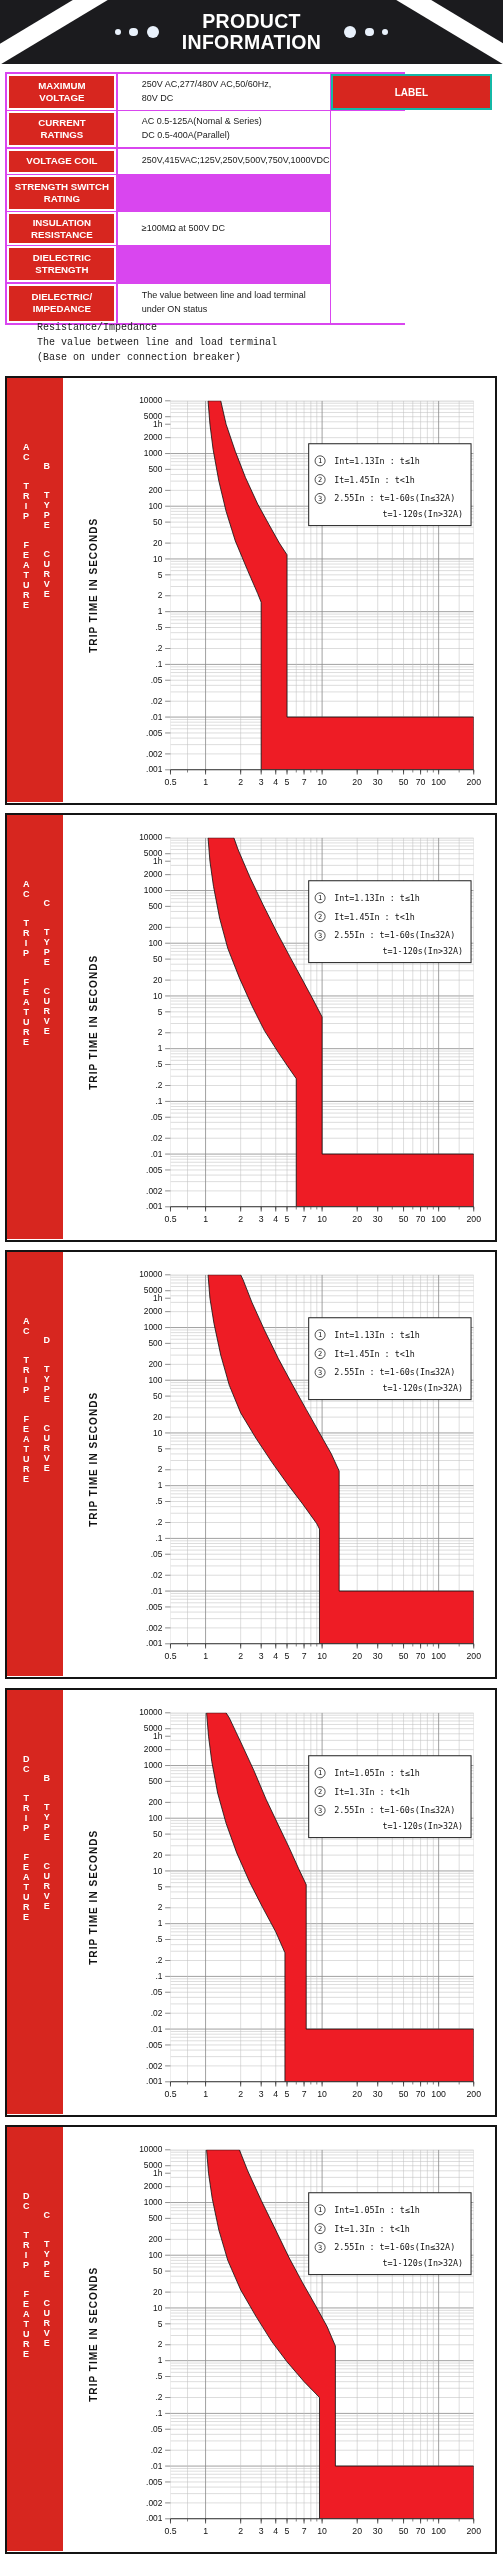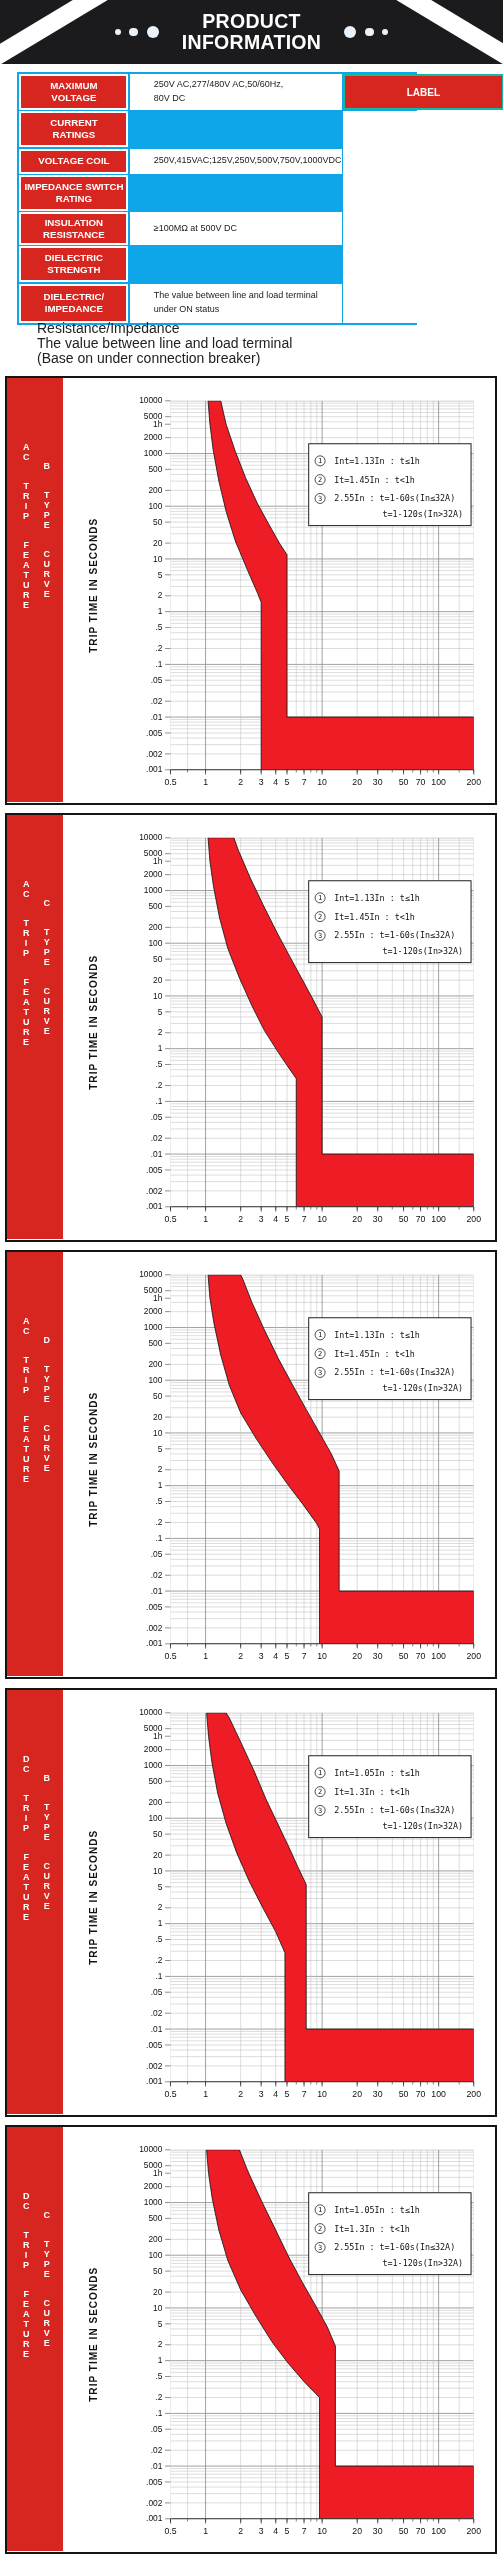--- a/index.html
+++ b/index.html
@@ -13,37 +13,37 @@
   .stripe-l{left:-25.5px;top:17.4px;transform:rotate(-31deg);}
   .stripe-r{right:-25.5px;top:17.4px;transform:rotate(31deg);}
   .hdr-title{position:relative;z-index:2;text-align:center;color:#fff;font-weight:bold;
              font-size:19.5px;line-height:21px;letter-spacing:0.3px;}
   .dots{position:relative;z-index:2;display:flex;align-items:center;gap:8.7px;}
   .dot{border-radius:50%;background:#e9f1fb;display:inline-block;}
   .d-s{width:6px;height:6px;} .d-m{width:8.7px;height:8.7px;} .d-l{width:12px;height:12px;}
 
   
   .spec-table{position:absolute;left:5.4px;top:72px;width:400px;box-sizing:border-box;
-              background:#0ea5e9;padding:2px;display:grid;
+              background:#d946ef;padding:2px;display:grid;
               grid-template-columns:109px 1fr 161px;
-              grid-template-rows:36px 36px 25px 36px 33px 36px 39px;gap:1.3px;margin-left:12px;}
+              grid-template-rows:36px 36px 25px 36px 33px 36px 39px;gap:1.3px;}
   .cell{background:#fff;}
   .lab{background:#d7261f;border:2px solid #fff;box-sizing:border-box;color:#fff;
        display:flex;align-items:center;justify-content:center;text-align:center;
        font-weight:bold;font-size:9.7px;line-height:1.25;white-space:pre-line;grid-column:1;}
   .val{display:flex;align-items:center;padding-left:24px;font-size:9px;line-height:1.55;
        white-space:pre-line;grid-column:2;}
   .r1{grid-row:1}.r2{grid-row:2}.r3{grid-row:3}.r4{grid-row:4}.r5{grid-row:5}.r6{grid-row:6}.r7{grid-row:7}
   .label-head{grid-column:3;grid-row:1;background:#d7261f;border:2px solid #14b8a6;box-sizing:border-box;
               color:#fff;display:flex;align-items:center;justify-content:center;
               font-weight:bold;font-size:10px;}
   .label-body{grid-column:3;grid-row:2 / span 6;background:#fff;}
 
   
-  .notes{position:absolute;left:37px;top:321px;font-size:14px;line-height:14.8px;color:#222;}
+  .notes{position:absolute;left:37px;top:321px;font-size:10px;line-height:14.8px;color:#222;font-family:Liberation Mono, monospace;}
 
   
   .chart-block{position:absolute;left:5.4px;width:492px;height:429px;box-sizing:border-box;
                border:2.7px solid #141414;background:#fff;}
   .chart-sidebar{position:absolute;left:0;top:0;width:56px;height:424px;background:#d7261f;}
   .scol{position:absolute;display:flex;flex-direction:column;color:#fff;font-weight:bold;
         font-size:9px;text-align:center;}
   .scol1{left:13.4px;top:64px;width:10.7px;}
   .scol2{left:34px;top:83px;width:10.7px;}
   .sword{display:flex;flex-direction:column;margin-bottom:19px;}
@@ -76,25 +76,27 @@
 
   <div class="spec-table">
     <div class="cell lab r1">MAXIMUM
 VOLTAGE</div>
     <div class="cell val r1">250V AC,277/480V AC,50/60Hz,
 80V DC</div>
     <div class="label-head">LABEL</div>
 
     <div class="cell lab r2">CURRENT
 RATINGS</div>
+    <div class="cell val r2">AC 0.5-125A(Nomal &amp; Series)
+DC 0.5-400A(Parallel)</div>
 
     <div class="cell lab r3">VOLTAGE COIL</div>
     <div class="cell val r3">250V,415VAC;125V,250V,500V,750V,1000VDC</div>
 
-    <div class="cell lab r4">IMPEDANCE SWITCH
+    <div class="cell lab r4">STRENGTH SWITCH
 RATING</div>
 
     <div class="cell lab r5">INSULATION
 RESISTANCE</div>
     <div class="cell val r5">≥100MΩ at 500V DC</div>
 
     <div class="cell lab r6">DIELECTRIC
 STRENGTH</div>
 
     <div class="cell lab r7">DIELECTRIC/

